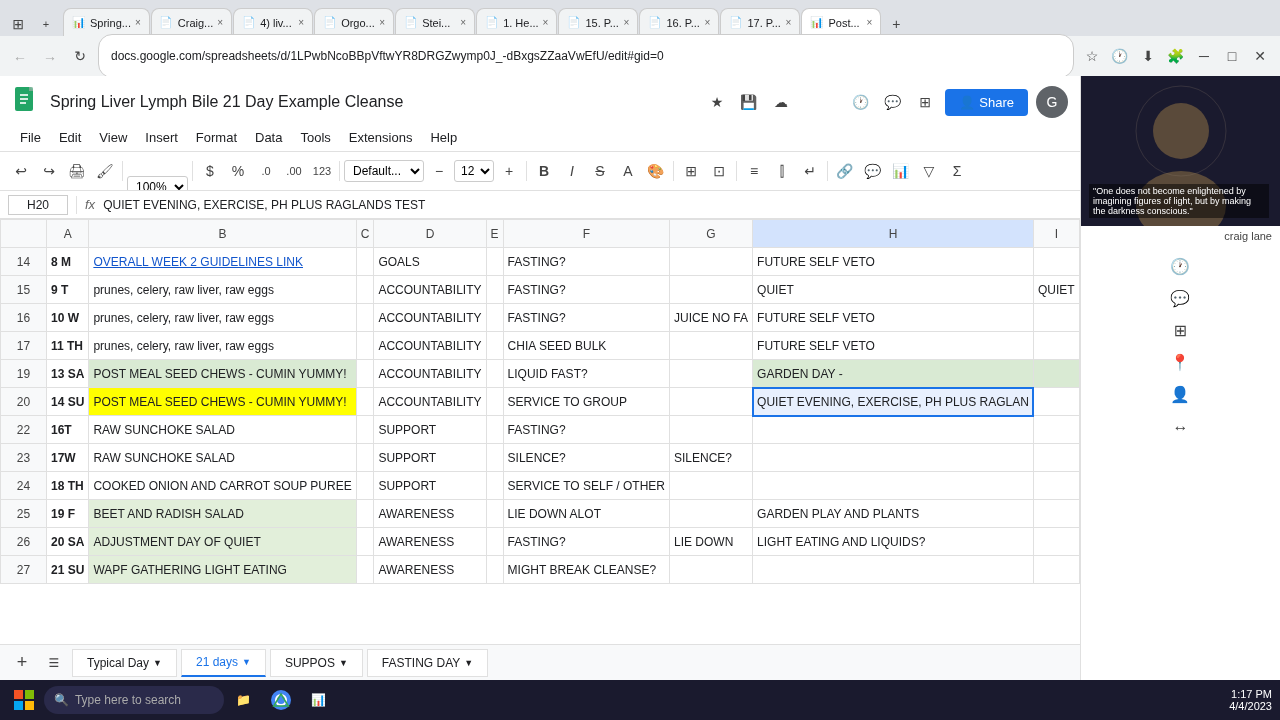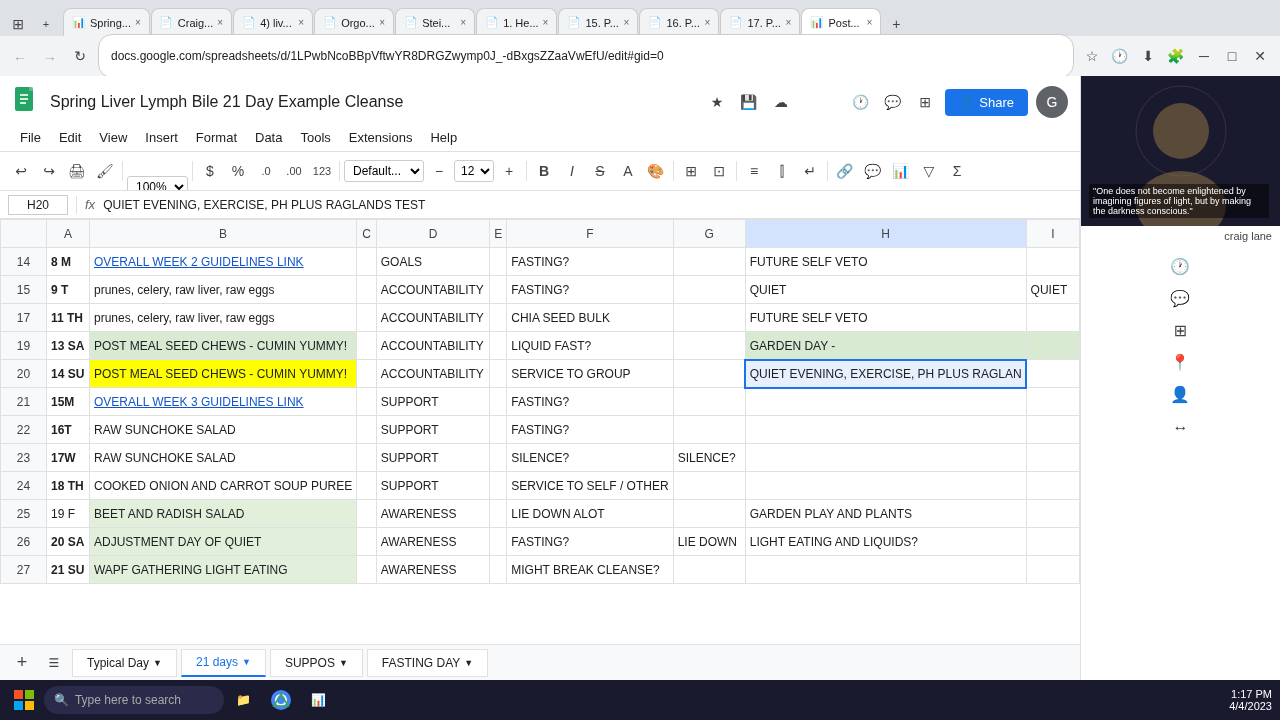--- a/index.html
+++ b/index.html
@@ -321,20 +321,32 @@
                   <td>prunes, celery, raw liver, raw eggs</td>
                   <td></td>
                   <td>ACCOUNTABILITY</td>
                   <td></td>
                   <td>FASTING?</td>
                   <td></td>
                   <td>QUIET</td>
                   <td>QUIET</td>
                 </tr>
                 <tr>
+                  <th class="row-header row-num">16</th>
+                  <td style="font-weight: bold;">10 W</td>
+                  <td>prunes, celery, raw liver, raw eggs</td>
+                  <td></td>
+                  <td>ACCOUNTABILITY</td>
+                  <td></td>
+                  <td>FASTING?</td>
+                  <td>JUICE NO FA</td>
+                  <td>FUTURE SELF VETO</td>
+                  <td></td>
+                </tr>
+                <tr>
                   <th class="row-header row-num">17</th>
                   <td style="font-weight: bold;">11 TH</td>
                   <td>prunes, celery, raw liver, raw eggs</td>
                   <td></td>
                   <td>ACCOUNTABILITY</td>
                   <td></td>
                   <td>CHIA SEED BULK</td>
                   <td></td>
                   <td>FUTURE SELF VETO</td>
                   <td></td>
@@ -357,32 +369,20 @@
                   <td class="yellow-bg">POST MEAL SEED CHEWS - CUMIN YUMMY!</td>
                   <td></td>
                   <td>ACCOUNTABILITY</td>
                   <td></td>
                   <td>SERVICE TO GROUP</td>
                   <td></td>
                   <td class="cell-selected-active">QUIET EVENING, EXERCISE, PH PLUS RAGLAN</td>
                   <td></td>
                 </tr>
                 <tr>
-                  <th class="row-header row-num">21</th>
-                  <td style="font-weight: bold;">15M</td>
-                  <td><span style="color:#1155cc;text-decoration:underline;cursor:pointer;">OVERALL WEEK 3 GUIDELINES LINK</span></td>
-                  <td></td>
-                  <td>SUPPORT</td>
-                  <td></td>
-                  <td>FASTING?</td>
-                  <td></td>
-                  <td></td>
-                  <td></td>
-                </tr>
-                <tr>
                   <th class="row-header row-num">22</th>
                   <td style="font-weight: bold;">16T</td>
                   <td>RAW SUNCHOKE SALAD</td>
                   <td></td>
                   <td>SUPPORT</td>
                   <td></td>
                   <td>FASTING?</td>
                   <td></td>
                   <td></td>
                   <td></td>
@@ -406,21 +406,21 @@
                   <td></td>
                   <td>SUPPORT</td>
                   <td></td>
                   <td>SERVICE TO SELF / OTHER</td>
                   <td></td>
                   <td></td>
                   <td></td>
                 </tr>
                 <tr>
                   <th class="row-header row-num">25</th>
-                  <td style="font-weight: normal;">19 F</td>
+                  <td style="font-weight: bold;">19 F</td>
                   <td class="light-green">BEET AND RADISH SALAD</td>
                   <td></td>
                   <td>AWARENESS</td>
                   <td></td>
                   <td>LIE DOWN ALOT</td>
                   <td></td>
                   <td>GARDEN PLAY AND PLANTS</td>
                   <td></td>
                 </tr>
                 <tr>

